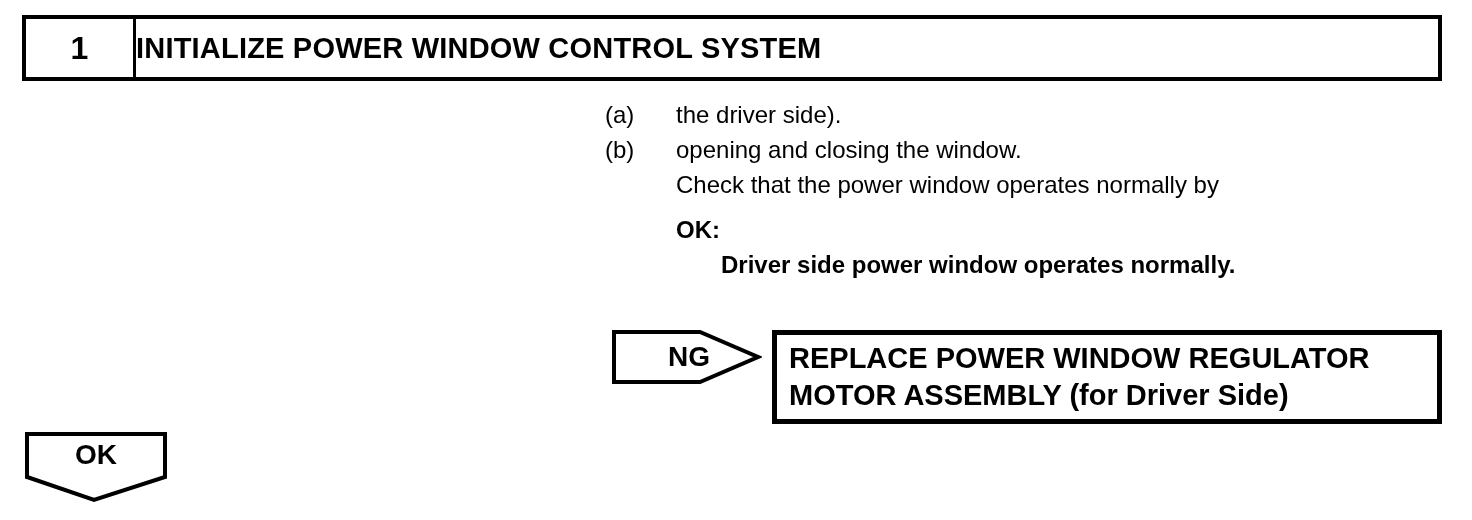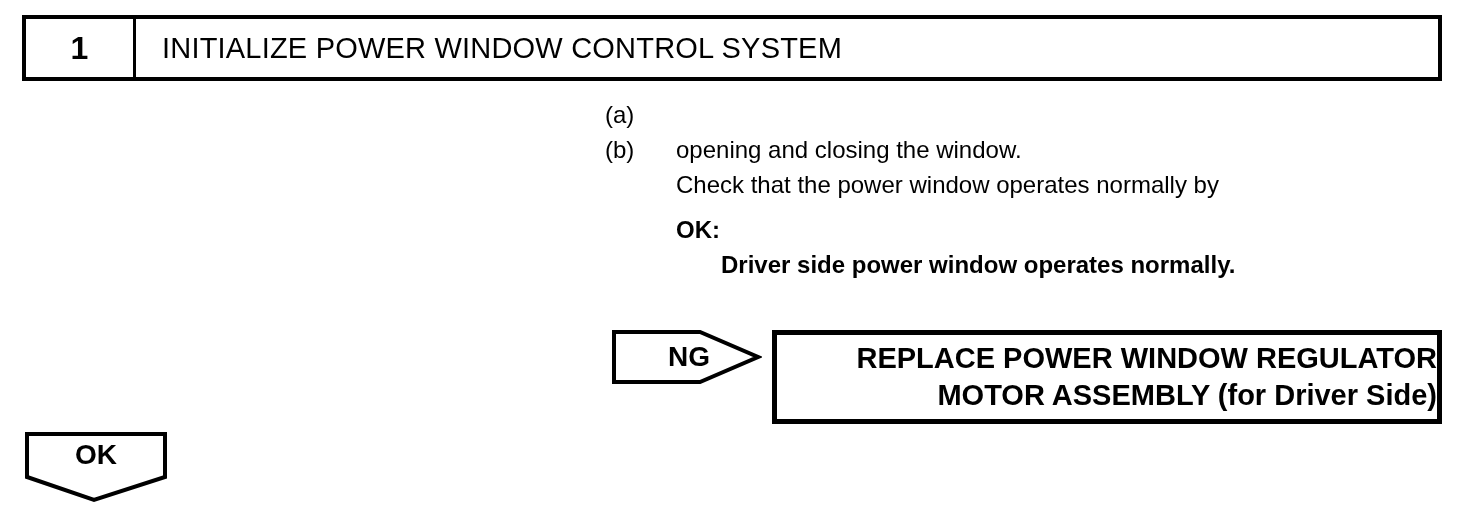--- a/index.html
+++ b/index.html
@@ -37,22 +37,22 @@
     display: flex;
     align-items: center;
     justify-content: center;
     font-weight: bold;
     font-size: 32px;
   }
   .step-title-cell {
     flex: 1;
     display: flex;
     align-items: center;
-    padding-left: 26px;
-    font-weight: normal;
+    padding-left: 0;
+    font-weight: bold;
     font-size: 29px;
     letter-spacing: 0.2px;
     white-space: nowrap;
   }
 
   
   .procedure {
     position: absolute;
     left: 605px;
     top: 97px;
@@ -106,21 +106,20 @@
     width: 670px;
     height: 94px;
     border: 5px solid #000;
     box-sizing: border-box;
     padding: 5px 0 0 12px;
     font-weight: bold;
     font-size: 29px;
     line-height: 37px;
     background: #fff;
     white-space: nowrap;
-    text-align: right;
   }
 
   
   .ok-connector {
     position: absolute;
     left: 25px;
     top: 432px;
     width: 142px;
     height: 71px;
     padding-left: 20px;
@@ -146,20 +145,21 @@
   <div class="step-header">
     <div class="step-number-cell">1</div>
     <div class="step-title-cell">INITIALIZE POWER WINDOW CONTROL SYSTEM</div>
   </div>
 
   <div class="procedure">
 
     <div class="step-row">
       <div class="step-label">(a)</div>
       <div class="step-lines">
+        <div>the driver side).</div>
       </div>
     </div>
 
     <div class="step-row">
       <div class="step-label">(b)</div>
       <div class="step-lines">
         <div>opening and closing the window.</div>
         <div>Check that the power window operates normally by</div>
       </div>
     </div>

